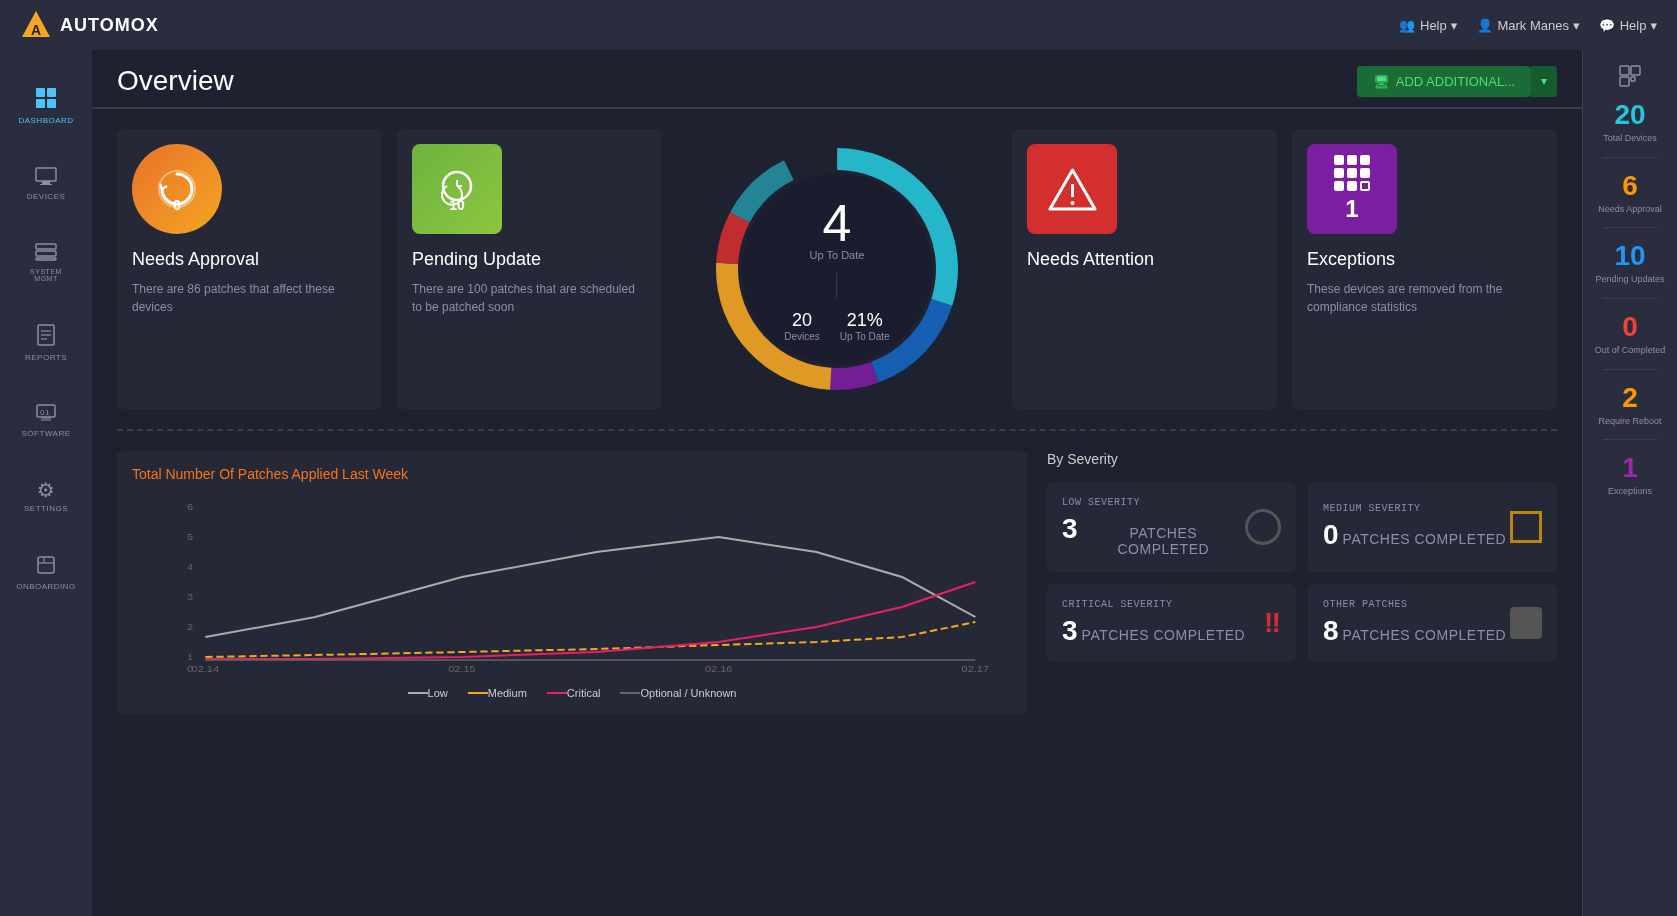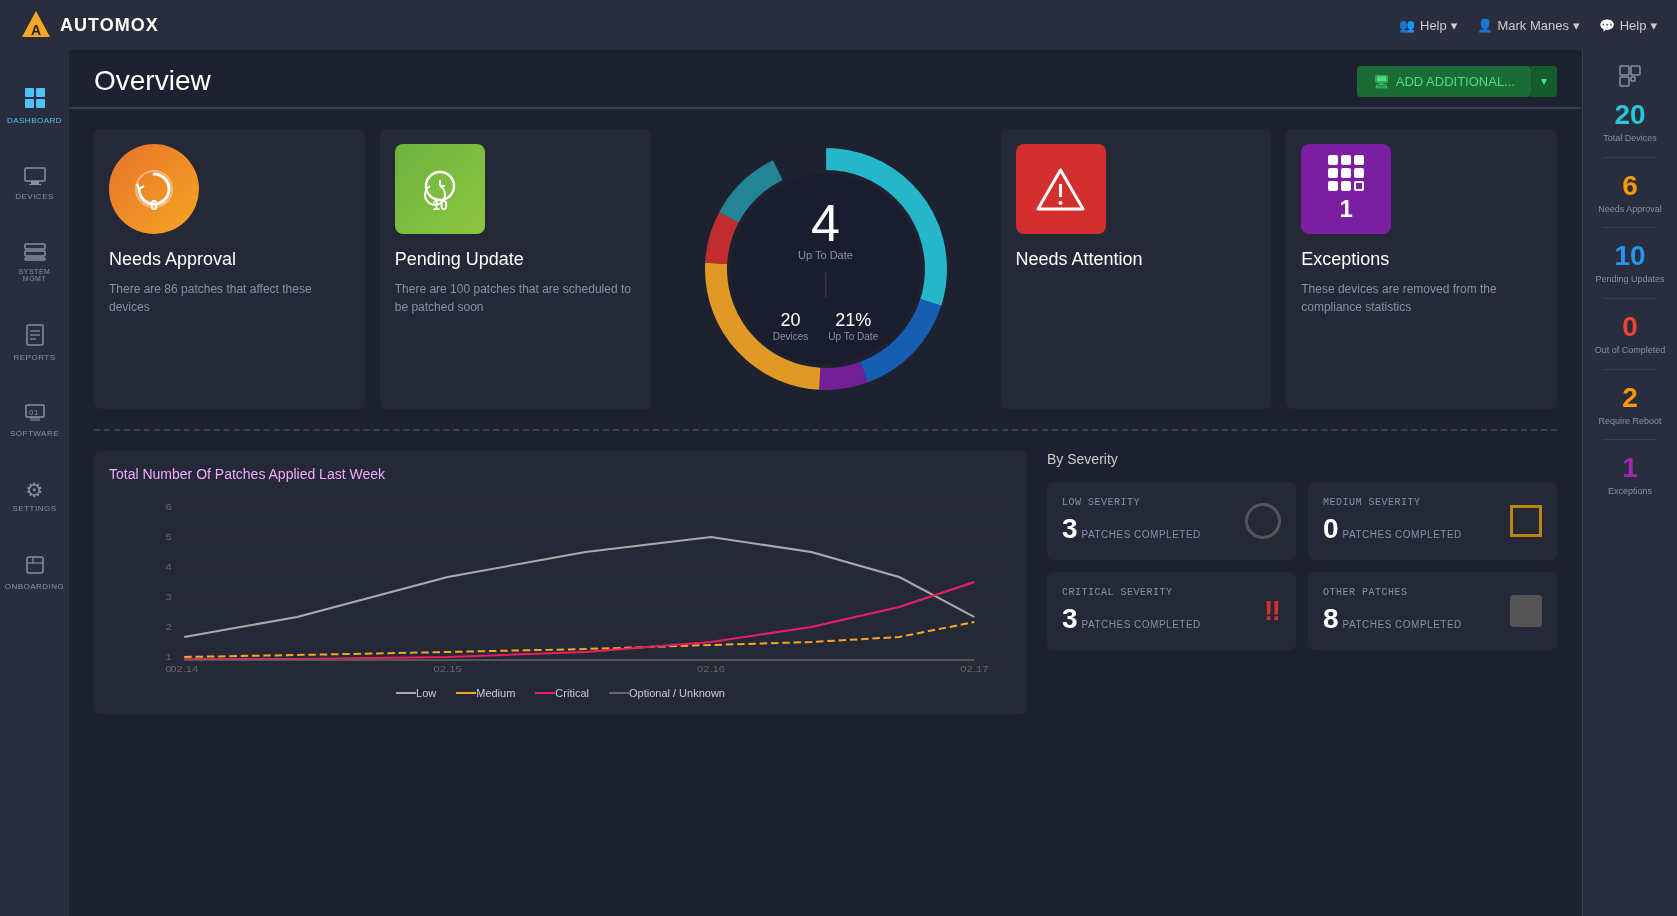--- a/index.html
+++ b/index.html
@@ -18,21 +18,21 @@
     .topnav-logo { display: flex; align-items: center; gap: 8px; }
     .logo-text { font-size: 18px; font-weight: bold; color: #fff; letter-spacing: 1px; }
     .topnav-right { display: flex; align-items: center; gap: 20px; color: #ccc; font-size: 13px; }
     .topnav-right span { cursor: pointer; display: flex; align-items: center; gap: 4px; }
 
     
     .main-layout { display: flex; flex: 1; overflow: hidden; }
 
     
     .sidebar {
-      width: 69px;
+      width: 92px;
       background: #2a2d3e;
       display: flex;
       flex-direction: column;
       align-items: center;
       padding-top: 10px;
       gap: 5px;
       flex-shrink: 0;
     }
     .sidebar-item {
       display: flex;
@@ -199,21 +199,21 @@
       gap: 20px;
     }
 
     
     .chart-section {
       flex: 1;
       background: #252836;
       border-radius: 6px;
       padding: 15px;
     }
-    .chart-title { font-size: 14px; color: #f0abfc; margin-bottom: 15px; }
+    .chart-title { font-size: 14px; color: #f97316; margin-bottom: 15px; }
 
     
     .severity-section {
       flex: 0 0 510px;
     }
     .severity-title { font-size: 14px; color: #ccc; margin-bottom: 15px; }
     .severity-grid {
       display: grid;
       grid-template-columns: 1fr 1fr;
       gap: 12px;
@@ -222,21 +222,21 @@
       background: #252836;
       border-radius: 6px;
       padding: 15px;
       display: flex;
       align-items: center;
       justify-content: space-between;
     }
     .severity-card-left {}
     .severity-card-label { font-size: 10px; color: #8a8fa8; text-transform: uppercase; letter-spacing: 0.5px; margin-bottom: 5px; font-family: Liberation Mono, monospace; }
     .severity-card-num { font-size: 28px; font-weight: bold; color: #fff; }
-    .severity-card-sublabel { font-size: 10px; color: #8a8fa8; text-transform: uppercase; letter-spacing: 0.5px; }
+    .severity-card-sublabel { font-size: 14px; color: #8a8fa8; text-transform: uppercase; letter-spacing: 0.5px; text-align: center; }
     .severity-icon-circle {
       width: 36px; height: 36px;
       border: 3px solid #555;
       border-radius: 50%;
     }
     .severity-icon-square {
       width: 32px; height: 32px;
       border: 3px solid #b8860b;
     }
     .severity-icon-bang { color: #d32f2f; font-size: 28px; font-weight: bold; }

